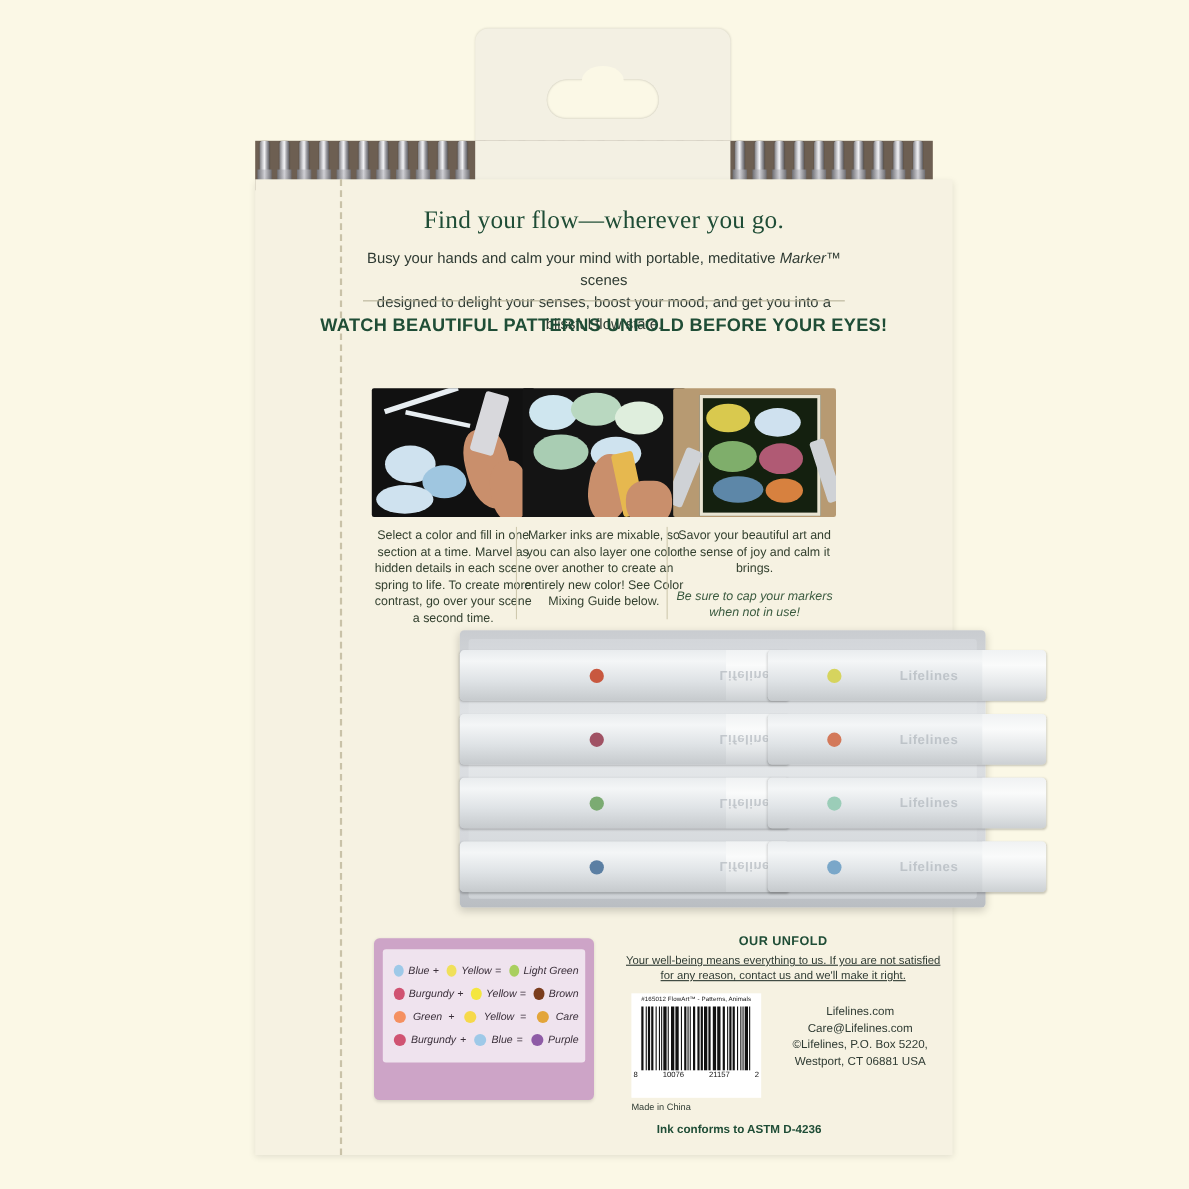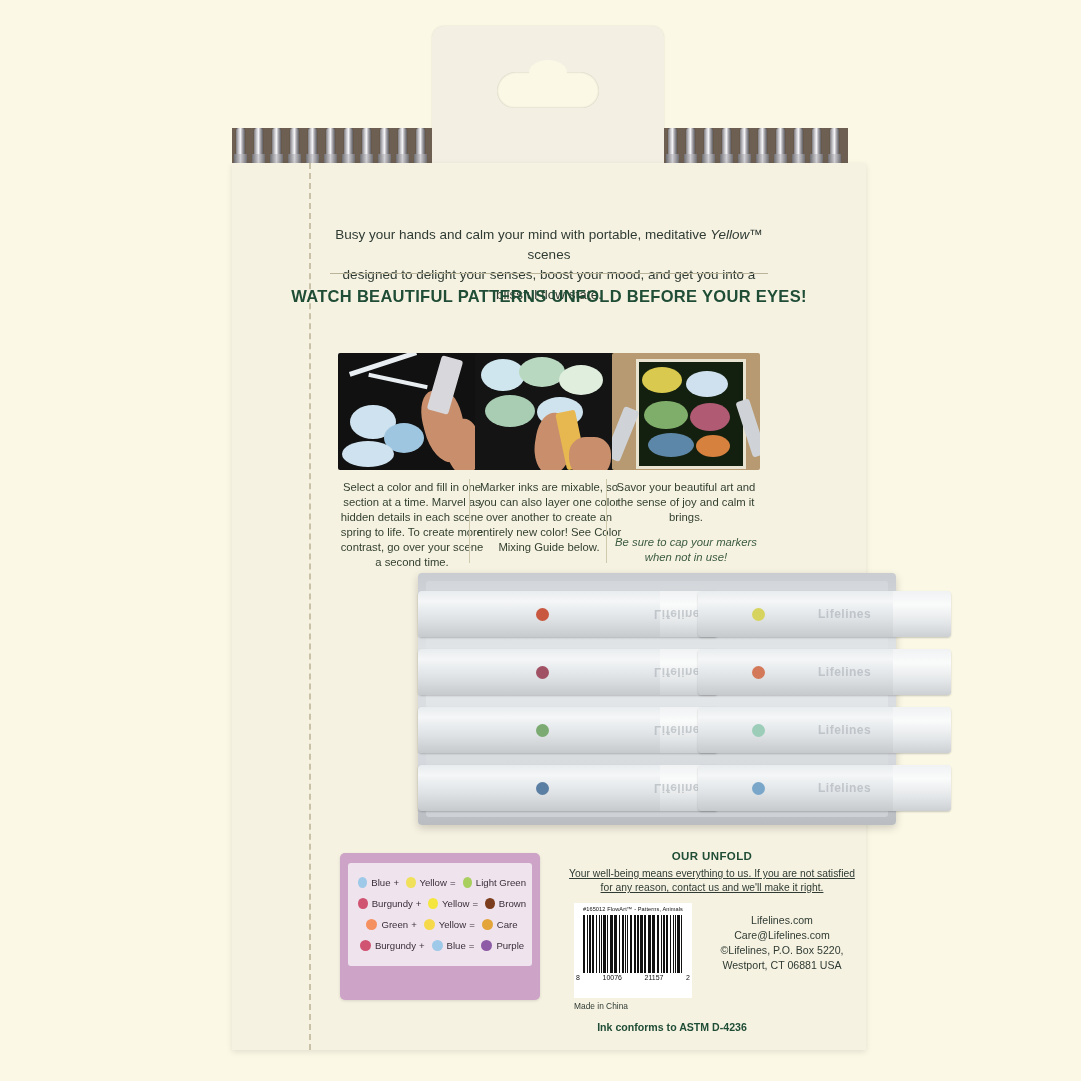--- a/index.html
+++ b/index.html
@@ -151,22 +151,23 @@
     box-shadow:0 1px 3px rgba(0,0,0,.12);
   }
   .cmgtitle{
     text-align:center;color:#fff;font-size:12.5px;font-weight:bold;letter-spacing:1.2px;
     padding-top:14px;
   }
   .cmgbody{
     margin:10px 8px 0 8px;background:#efe3ee;border-radius:3px;padding:9px 6px 9px 6px;height:85px;
   }
   .mixrow{
-    display:flex;align-items:center;justify-content:center;font-size:9.6px;color:#3a2f3a;
+    display:flex;align-items:center;justify-content:space-between;font-size:9.6px;color:#3a2f3a;
     height:21px;
+    font-style:italic;
   }
   .sw{width:11px;height:11px;border-radius:50%;display:inline-block;margin:0 4px;}
   .op{margin:0 3px;}
   .mixlbl{white-space:nowrap;}
 
   .promise{
     position:absolute;left:330px;top:687px;width:300px;text-align:center;
   }
   .promise .pt{font-size:11.5px;font-weight:bold;color:#1f4d36;letter-spacing:.4px;}
   .promise .pb{font-size:10.3px;line-height:14px;color:#2f3b33;margin-top:5px;text-decoration:underline;}
@@ -233,23 +234,24 @@
       <div class="coil" style="left: 544px;"></div>
       <div class="coil" style="left: 562px;"></div>
       <div class="coil" style="left: 580px;"></div>
       <div class="coil" style="left: 598px;"></div>
     </div>
   <div class="tabmask"></div>
 
   <div class="card">
     <div class="perf"></div>
 
+    <div class="headline">Find your flow—wherever you go.</div>
 
     <div class="sub">
-      <span>Busy your hands and calm your mind with portable, meditative </span><span class="it">Yellow™</span><span> scenes</span><br>
+      <span>Busy your hands and calm your mind with portable, meditative </span><span class="it">Marker™</span><span> scenes</span><br>
       <span>designed to delight your senses, boost your mood, and get you into a blissful flow state.</span>
     </div>
 
     <div class="rule"></div>
 
     <div class="h2">WATCH BEAUTIFUL PATTERNS UNFOLD BEFORE YOUR EYES!</div>
 
     <div class="steps">
 
       <div class="step s1">

